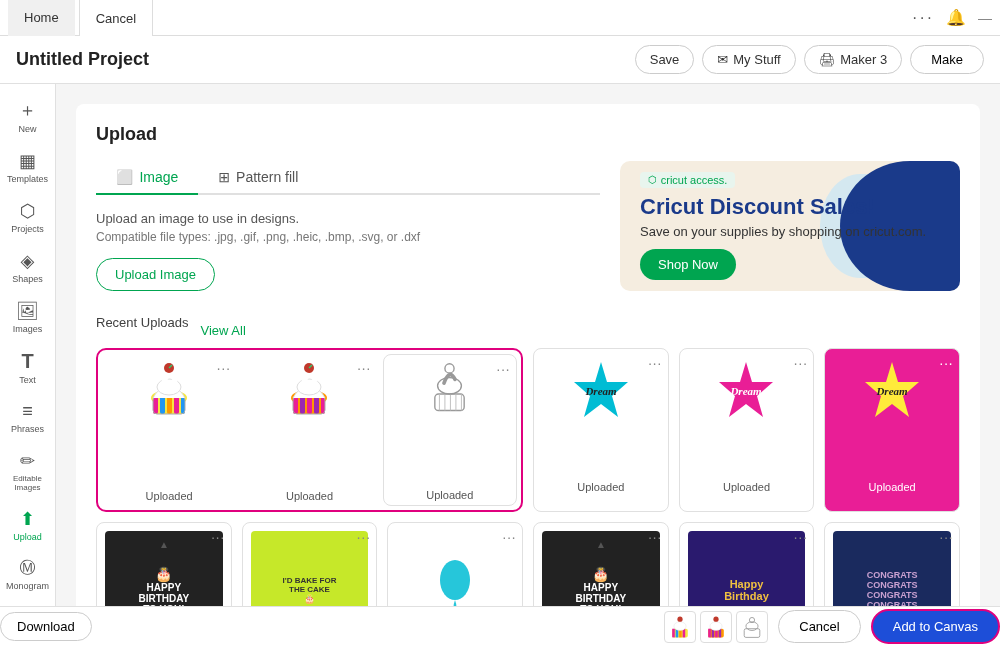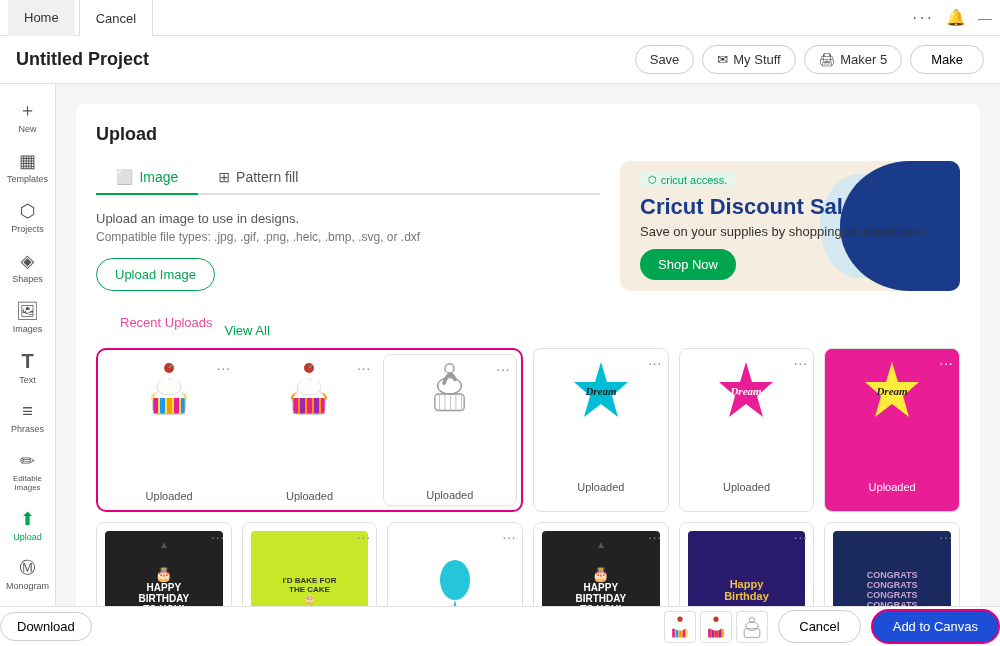--- a/index.html
+++ b/index.html
@@ -58,21 +58,21 @@
     .two-col { display: flex; gap: 20px; }
     .upload-left { flex: 1; }
     .upload-right { width: 340px; }
 
     .upload-desc { font-size: 13px; color: #555; margin-bottom: 4px; }
     .file-types { font-size: 12px; color: #777; margin-bottom: 14px; }
     .upload-image-btn { border: 1px solid #00a550; color: #00a550; background: #fff; padding: 8px 18px; border-radius: 20px; font-size: 13px; cursor: pointer; }
 
     
     .recent-header { display: flex; align-items: center; gap: 12px; margin: 16px 0 10px; }
-    .recent-label { font-size: 13px; color: #ec4899; font-weight: 500; margin-left: 24px; }
+    .recent-label { font-size: 13px; color: #404040; font-weight: 500; }
     .view-all { font-size: 13px; color: #00a550; cursor: pointer; text-decoration: none; margin-top: 16px; }
 
     
     .image-grid { display: grid; grid-template-columns: repeat(6, 1fr); gap: 10px; }
     .image-card { background: #fff; border-radius: 8px; border: 1px solid #e0e0e0; padding: 8px; cursor: pointer; position: relative; }
     .image-card .card-img { width: 100%; aspect-ratio: 1; display: flex; justify-content: center; margin-bottom: 6px; }
     .image-card .card-label { font-size: 11px; color: #555; text-align: center; }
     .image-card .more-btn { position: absolute; top: 6px; right: 6px; font-size: 14px; color: #888; cursor: pointer; }
 
     
@@ -107,21 +107,21 @@
 <div class="header-bar">
   <span class="project-title">Untitled Project</span>
   <div class="header-actions">
     <button class="header-btn">Save</button>
     <button class="header-btn">
       <span>✉</span>
       <span>My Stuff</span>
     </button>
     <button class="header-btn">
       <span>🖨</span>
-      <span>Maker 5</span>
+      <span>Maker 3</span>
     </button>
     <button class="make-btn">Make</button>
   </div>
 </div>
 
 <div class="main-layout">
 
   <div class="sidebar">
     <div class="sidebar-item">
       <span class="icon">＋</span>

